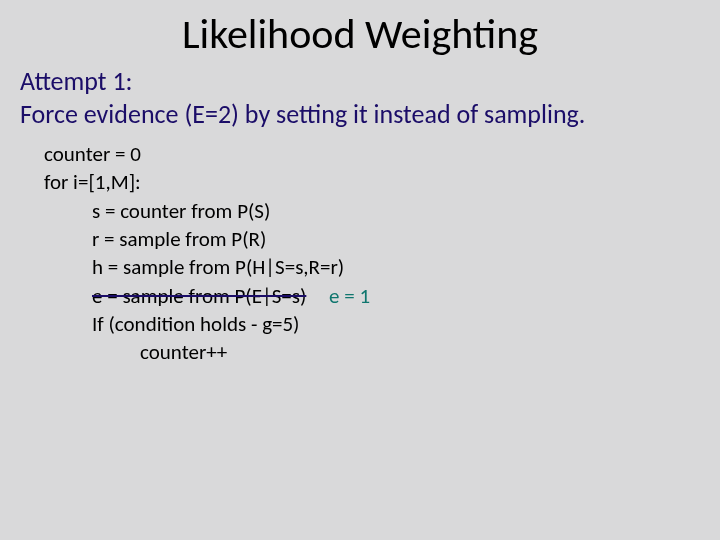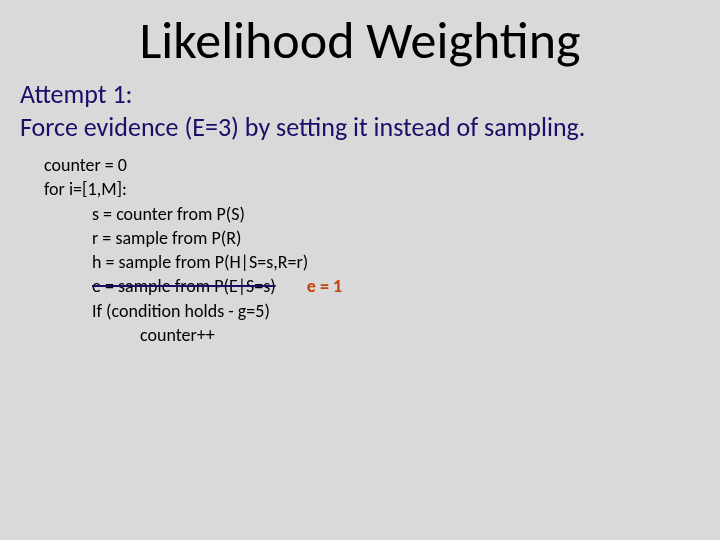--- a/index.html
+++ b/index.html
@@ -13,61 +13,61 @@
     overflow: hidden;
   }
   .slide {
     position: relative;
     width: 720px;
     height: 540px;
     box-sizing: border-box;
   }
   .title {
     text-align: center;
-    font-size: 52px;
+    font-size: 42px;
     font-weight: 400;
     margin-top: 8px;
     color: #000;
   }
   .subtitle {
     font-size: 26px;
     line-height: 1.25;
     color: #1b0d68;
     margin: 6px 4px 10px 20px;
     font-weight: 400;
   }
   .code {
-    font-size: 18px;
+    font-size: 21px;
     line-height: 1.35;
     margin-left: 44px;
     color: #000;
   }
   .code .lvl1 { padding-left: 0; }
   .code .lvl2 { padding-left: 48px; }
   .code .lvl3 { padding-left: 96px; }
   .struck {
     text-decoration: line-through;
     text-decoration-color: #1b0d68;
     text-decoration-thickness: 2px;
   }
   .repl {
-    color: #c2410c;
-    font-weight: 700;
-    margin-left: 27px;
+    color: #0f766e;
+    font-weight: 400;
+    margin-left: 18px;
   }
 </style>
 </head>
 <body>
 
 <div class="slide">
   <div class="title">Likelihood Weighting</div>
 
   <div class="subtitle">
     <div>Attempt 1:</div>
-    <div>Force evidence (E=3) by setting it instead of sampling.</div>
+    <div>Force evidence (E=2) by setting it instead of sampling.</div>
   </div>
 
   <div class="code">
     <div class="lvl1">counter = 0</div>
     <div class="lvl1">for i=[1,M]:</div>
     <div class="lvl2">s = counter from P(S)</div>
     <div class="lvl2">r = sample from P(R)</div>
     <div class="lvl2">h = sample from P(H|S=s,R=r)</div>
     <div class="lvl2">
       <span class="struck">e = sample from P(E|S=s)</span>

